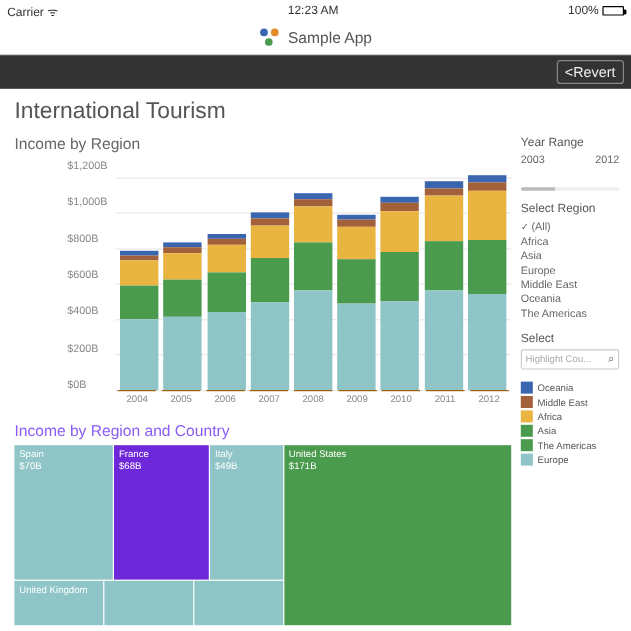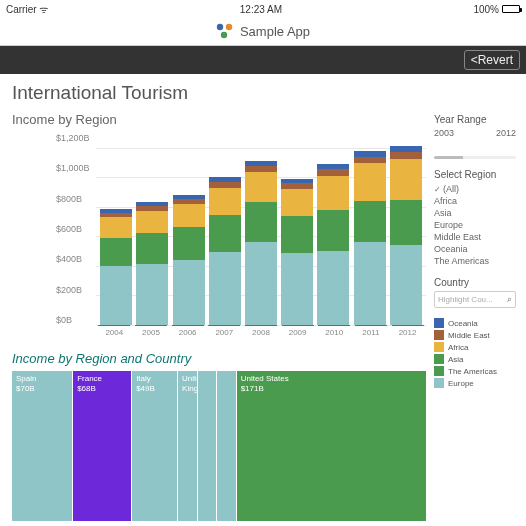--- a/index.html
+++ b/index.html
@@ -22,21 +22,21 @@
   .section-title { font-size: 13px; font-weight: 400; color: #666; margin-bottom: 6px; }
   .chart-area { height: 208px; display: flex; }
   .y-axis { width: 40px; display: flex; flex-direction: column; justify-content: space-between; font-size: 9px; color: #888; padding-bottom: 16px; text-align: left; padding-right: 4px; margin-left: 44px; }
   .bars-wrap { flex: 1; position: relative; }
   .grid-line { position: absolute; left: 0; right: 0; height: 1px; background: #e8e8e8; }
   .bars { position: absolute; top: 0; bottom: 16px; left: 0; right: 0; display: flex; align-items: flex-end; justify-content: space-around; padding: 0 2px; }
   .bar { width: 32px; display: flex; flex-direction: column-reverse; }
   .seg { width: 100%; }
   .x-labels { position: absolute; bottom: 0; left: 0; right: 0; height: 16px; display: flex; justify-content: space-around; font-size: 8px; color: #888; }
   .x-labels span { width: 32px; text-align: center; border-top: 1px solid #a16207; padding-top: 2px; }
-  .section-title2 { font-size: 13px; font-weight: 400; color: #0f766e; margin: 10px 0 5px 0; font-style: italic; }
+  .section-title2 { font-size: 13px; font-weight: 400; color: #8b5cf6; margin: 10px 0 5px 0; }
   .treemap { height: 150px; display: flex; gap: 1px; font-size: 8px; color: #fff; }
   .tm-cell { padding: 3px 4px; overflow: hidden; line-height: 1.25; }
   .tm-name { display: block; }
   .tm-val { display: block; }
   .side-box { font-size: 9px; color: #666; margin-bottom: 10px; }
   .side-label { font-size: 10px; color: #555; margin-bottom: 3px; }
   .range-vals { display: flex; justify-content: space-between; margin-bottom: 18px; }
   .range-bar { height: 3px; background: linear-gradient(to right, #bbb 0%, #bbb 35%, #eee 35%); border-radius: 2px; }
   .region-list div { padding: 1px 0; }
   .region-list .sel::before { content: "✓ "; font-size: 8px; }
@@ -180,21 +180,21 @@
             <span>2010</span>
             <span>2011</span>
             <span>2012</span>
           </div>
       </div>
     </div>
 
     <div class="section-title2">Income by Region and Country</div>
 
     <div class="treemap">
-      <div style="flex:1.85;display:flex;flex-direction:row;gap:1px">
+      <div style="flex:1.85;display:flex;flex-direction:column;gap:1px">
         <div style="flex:3;display:flex;gap:1px">
           <div class="tm-cell" style="flex:1.2;background:#8fc5c6">
               <span class="tm-name">Spain</span>
               <span class="tm-val">$70B</span>
             </div>
           <div class="tm-cell" style="flex:1.15;background:#6d28d9">
               <span class="tm-name">France</span>
               <span class="tm-val">$68B</span>
             </div>
           <div class="tm-cell" style="flex:0.85;background:#8fc5c6">
@@ -234,21 +234,21 @@
           <div>Africa</div>
           <div>Asia</div>
           <div>Europe</div>
           <div>Middle East</div>
           <div>Oceania</div>
           <div>The Americas</div>
         </div>
     </div>
 
     <div class="side-box">
-      <div class="side-label">Country</div>
+      <div class="side-label">Select</div>
       <div class="country-input">
         <span>Highlight Cou...</span>
         <span class="magnify">⌕</span>
       </div>
     </div>
 
     <div class="legend" id="legend">
         <div class="legend-item">
           <span class="legend-sw" style="background: rgb(58, 102, 176);"></span>
           <span>Oceania</span>

